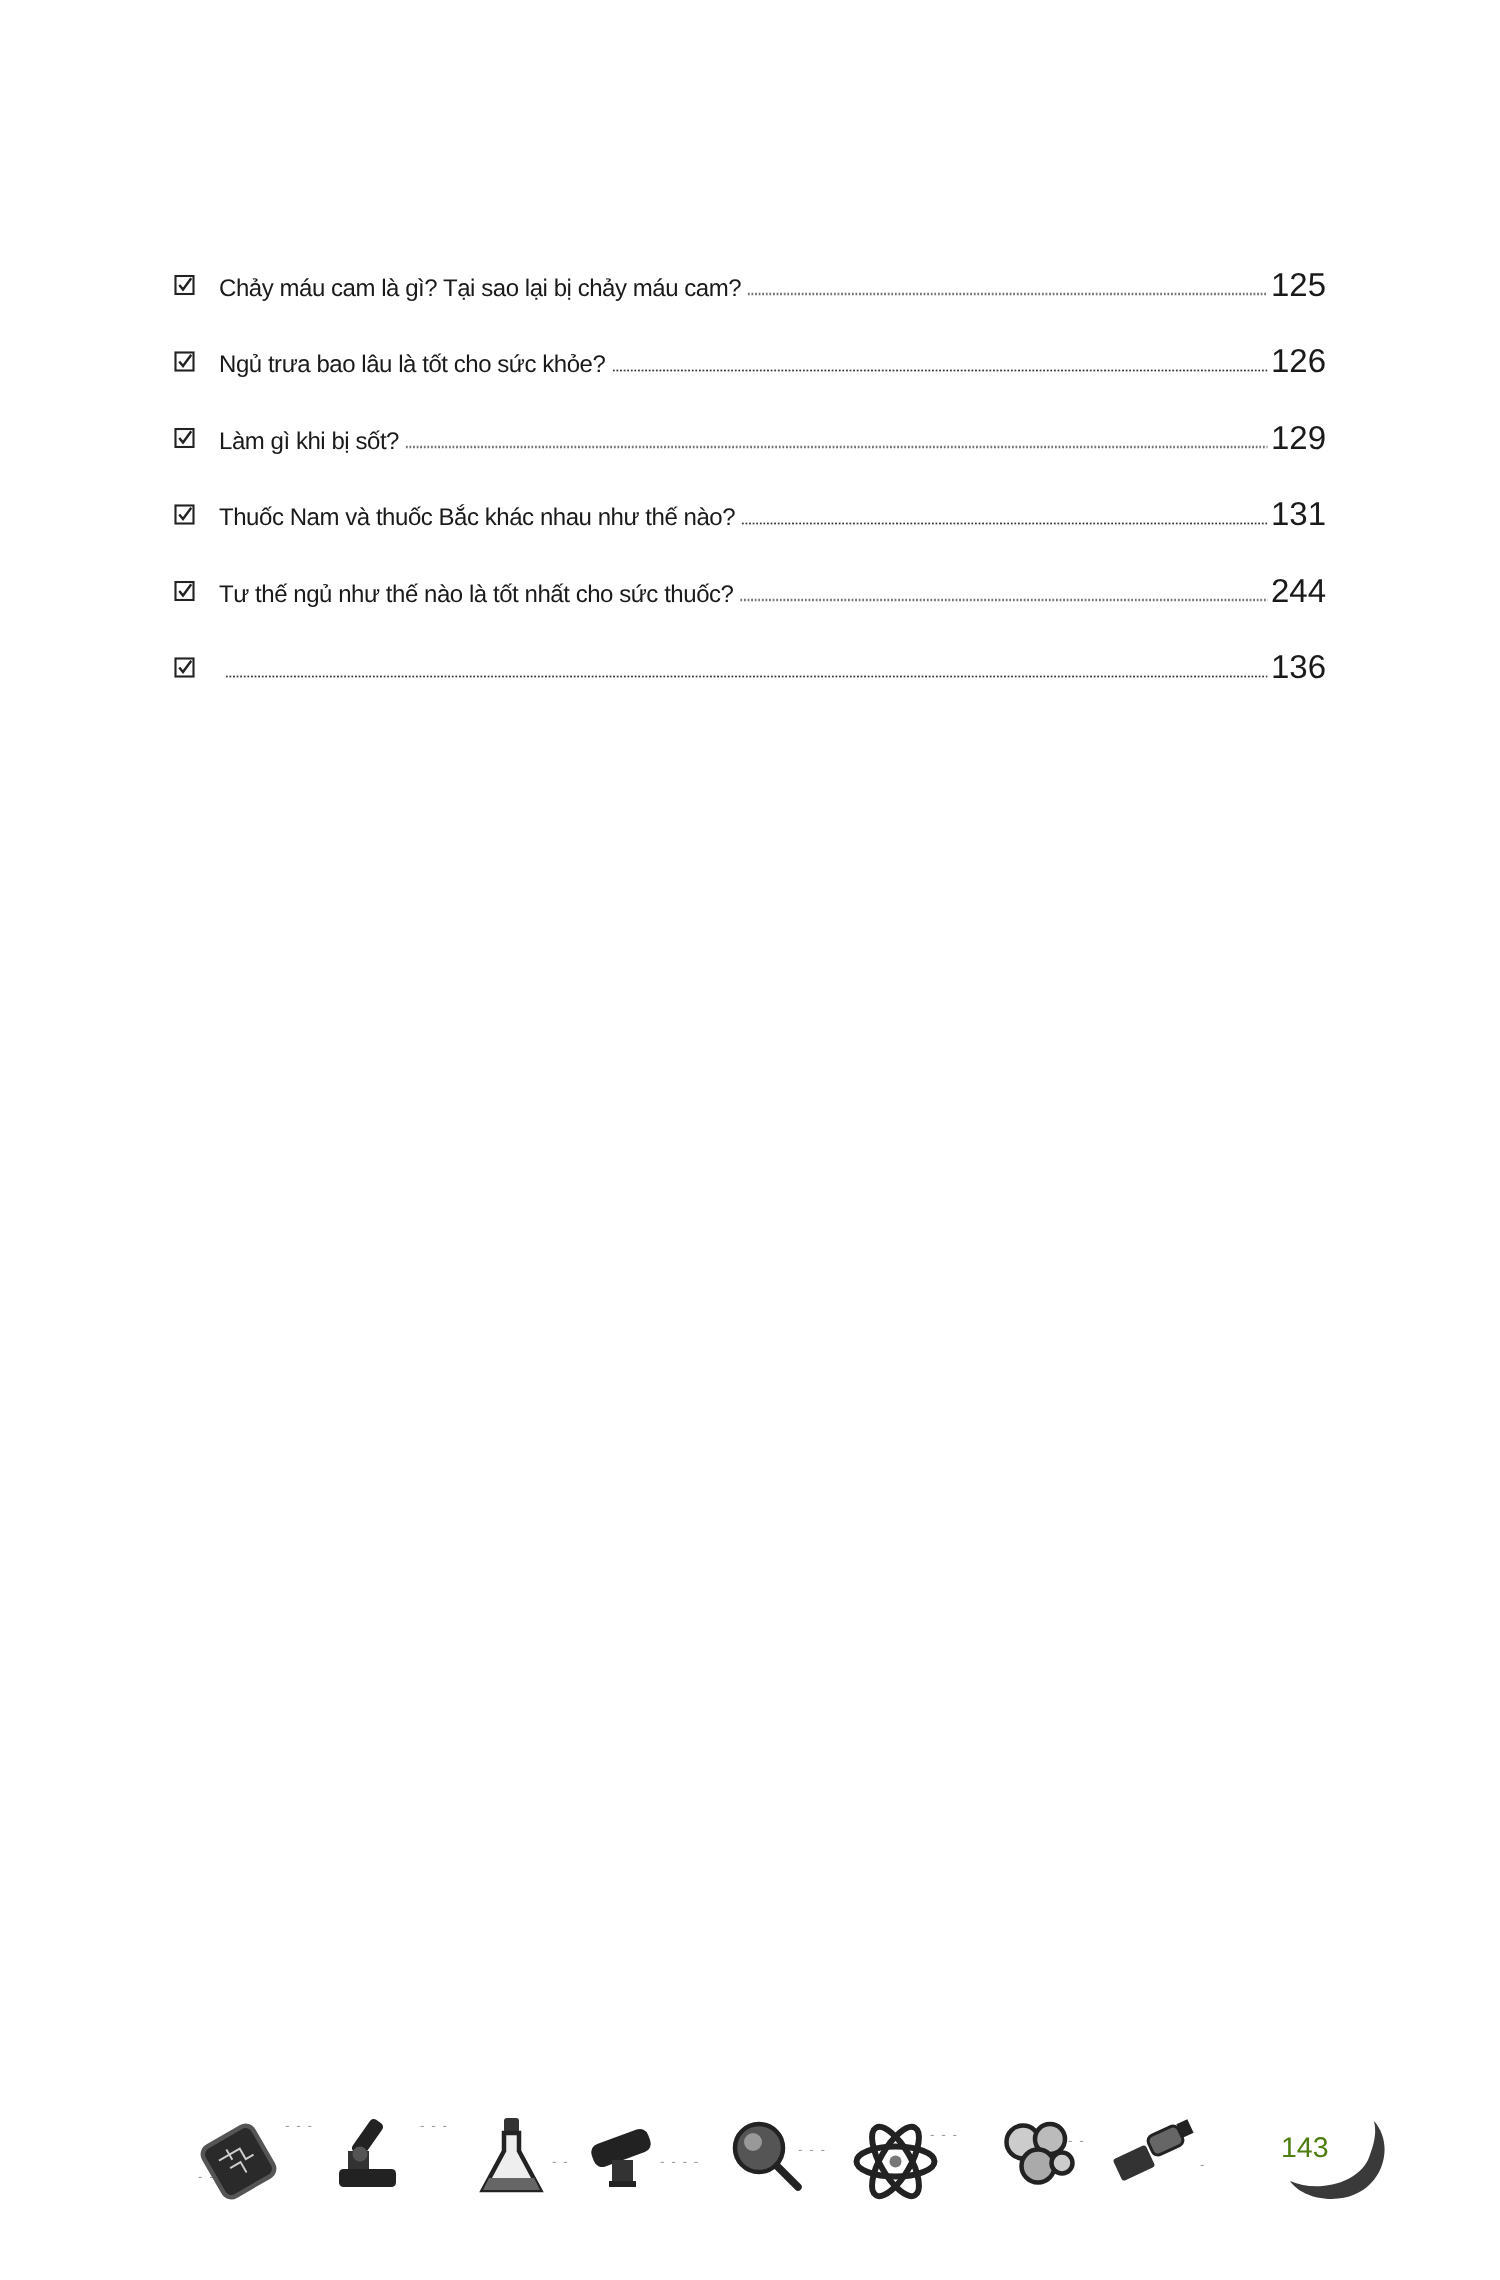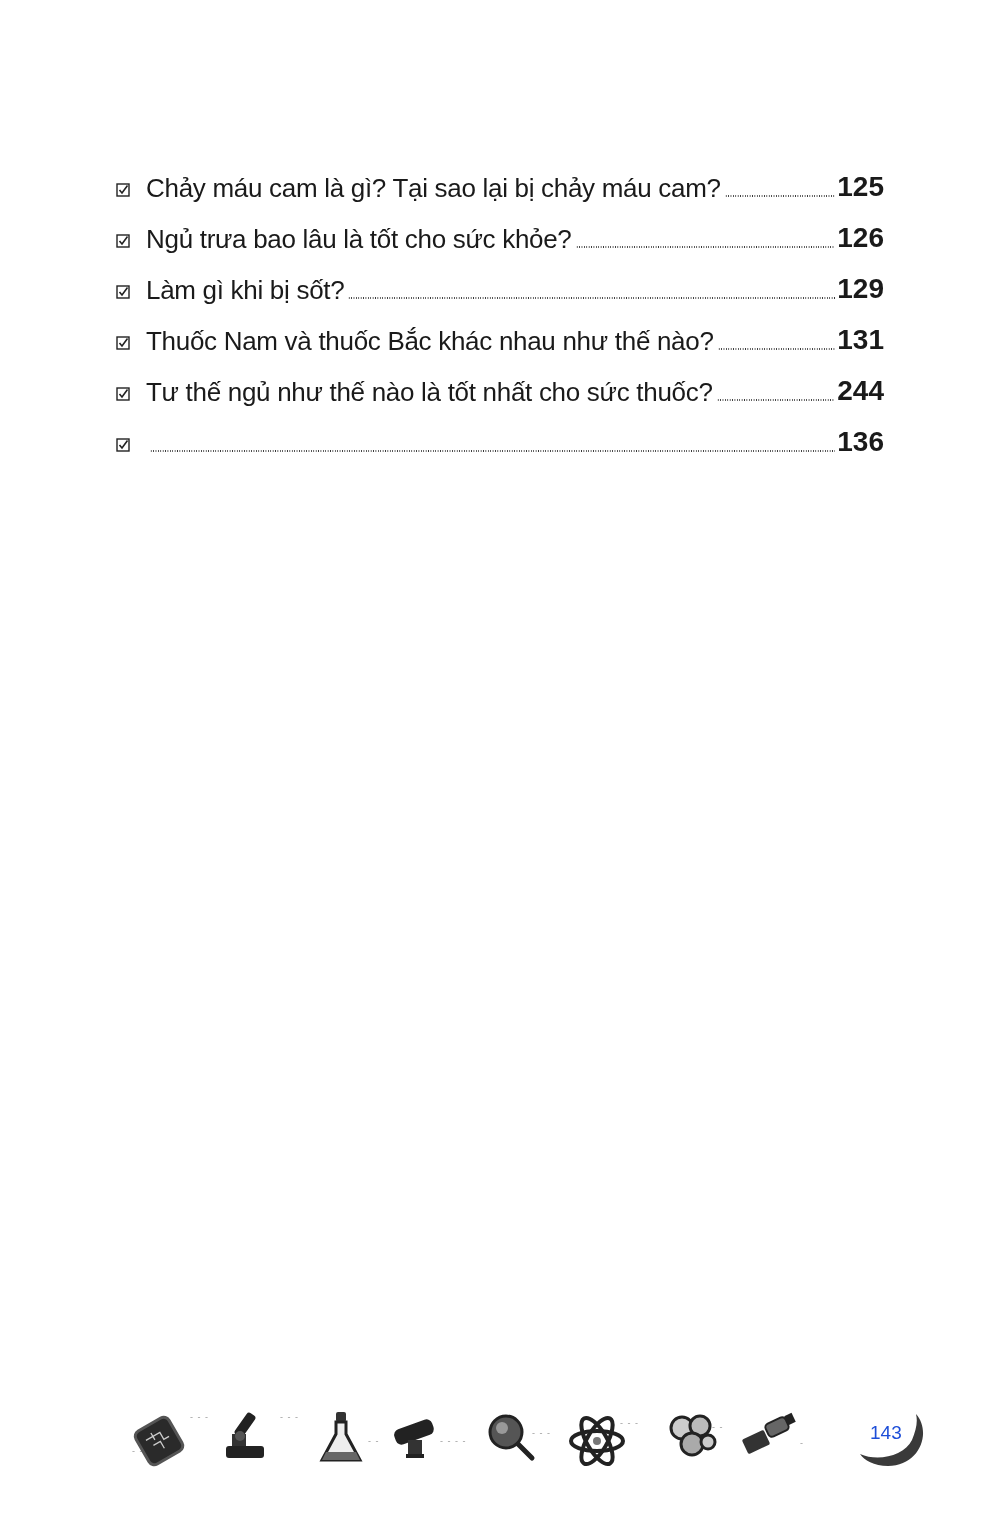--- a/index.html
+++ b/index.html
@@ -29,38 +29,37 @@
       padding-bottom: 14px;
     }
     .check {
       width: 14px;
       height: 14px;
       flex: 0 0 auto;
       margin-right: 16px;
       margin-bottom: 4px;
     }
     .title {
-      font-size: 26px;
+      font-size: 16px;
       letter-spacing: -0.3px;
       white-space: nowrap;
       line-height: 1;
     }
     .leader {
       flex: 1 1 auto;
       margin: 0 2px 4px 4px;
       height: 2px;
       background-image: radial-gradient(circle, #333 0.6px, transparent 0.8px);
       background-size: 2.4px 2px;
       background-repeat: repeat-x;
     }
     .page {
-      font-size: 28px;
+      font-size: 22px;
       line-height: 1;
       white-space: nowrap;
-      font-weight: bold;
     }
     .footer {
       position: absolute;
       left: 120px;
       top: 1398px;
       width: 820px;
       height: 85px;
     }
     .icon {
       position: absolute;
@@ -71,23 +70,22 @@
       position: absolute;
       font-size: 9px;
       color: #9a9a9a;
       letter-spacing: 1px;
     }
     .page-number {
       position: absolute;
       left: 734px;
       top: 24px;
       font-size: 19px;
-      color: #1d4ed8;
+      color: #4d7c0f;
       z-index: 2;
-      margin-left: 16px;
     }
     .moon {
       position: absolute;
       left: 738px;
       top: 12px;
       width: 70px;
       height: 60px;
     }
   </style>
 </head>

